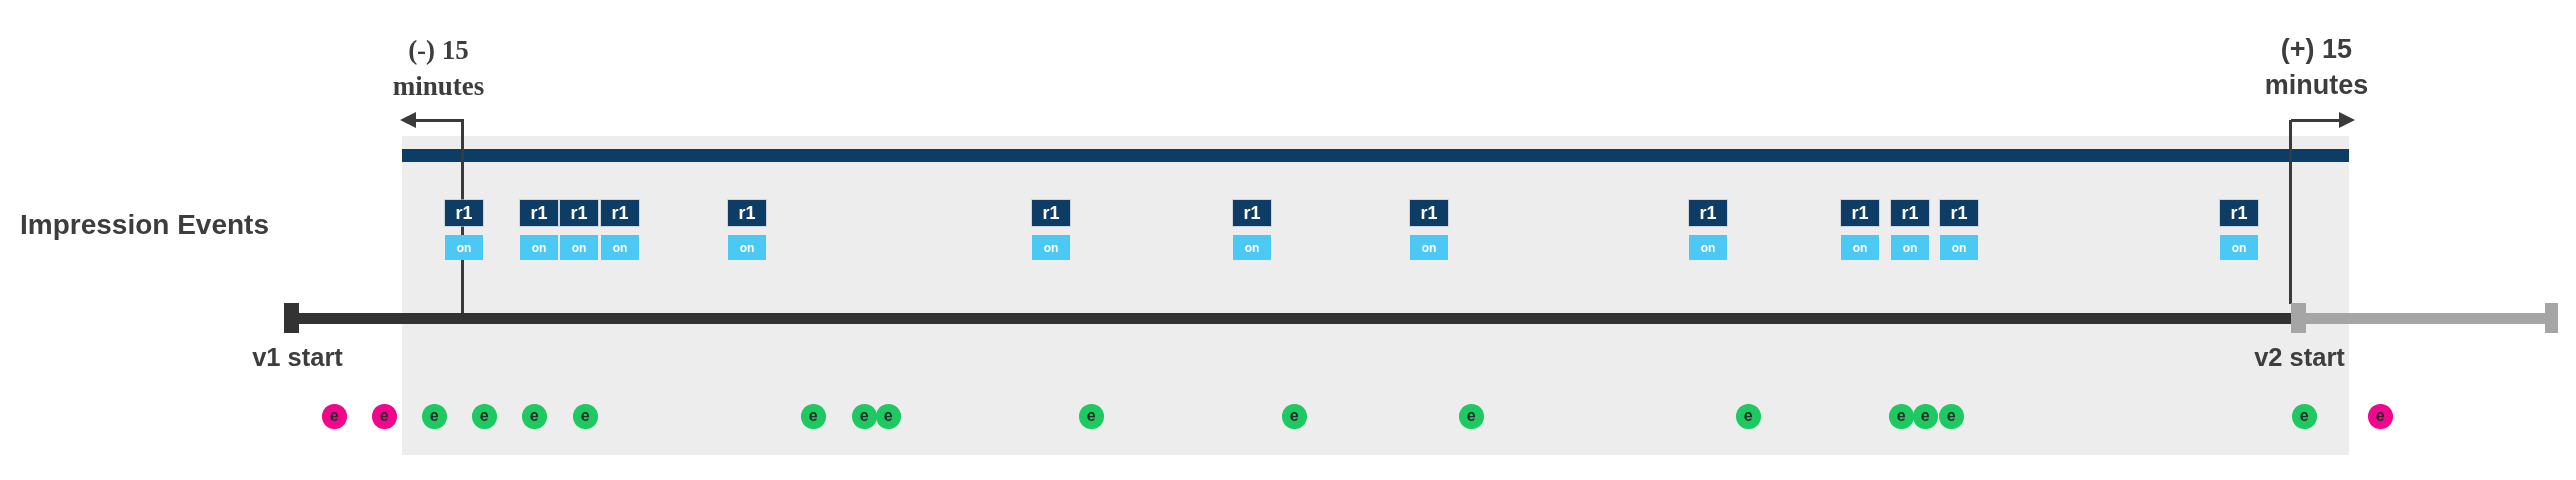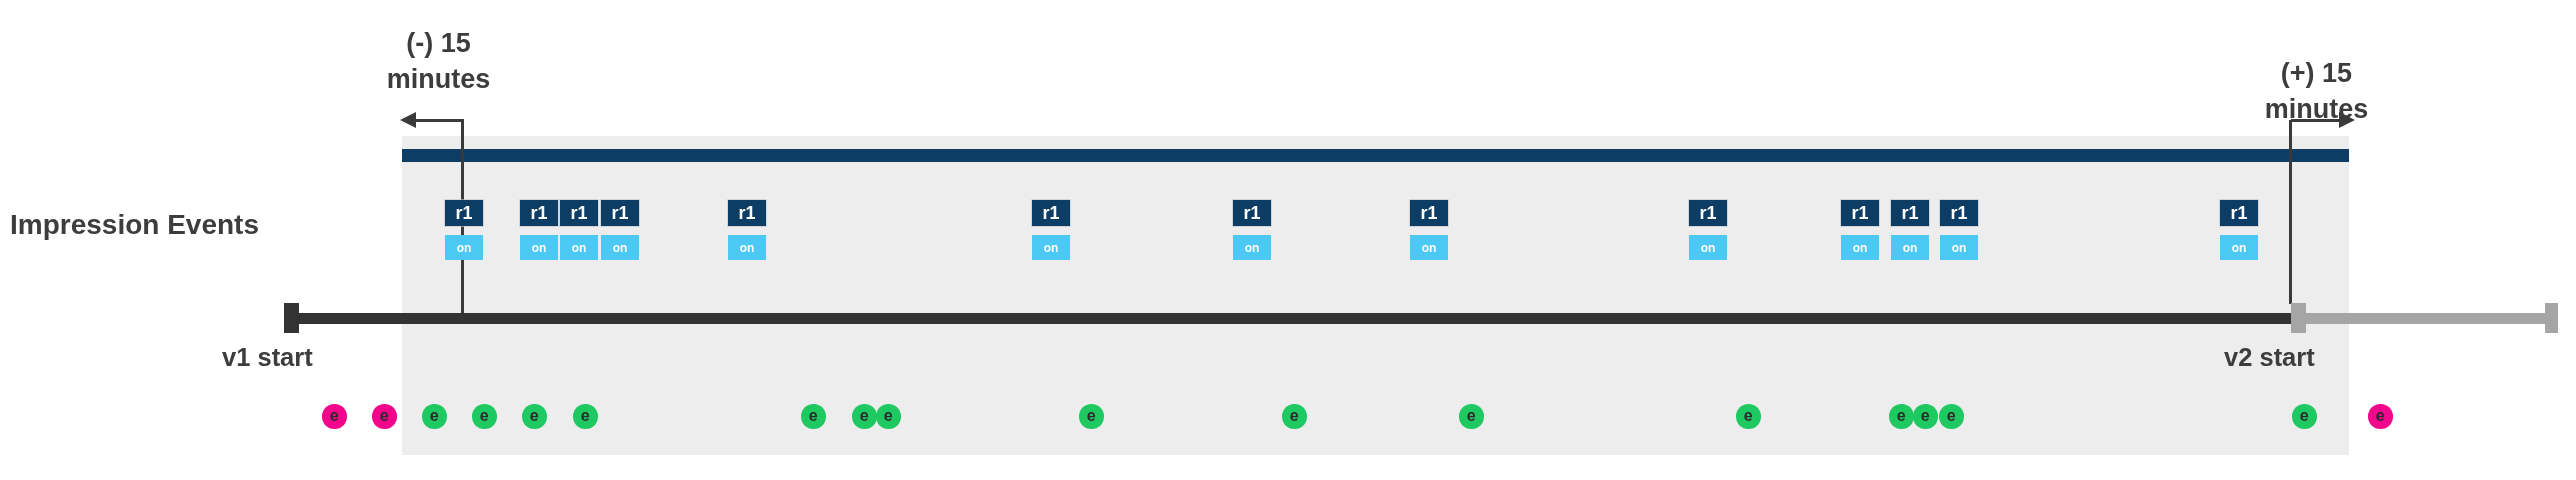--- a/index.html
+++ b/index.html
@@ -6,47 +6,47 @@
   .canvas{
     position:relative;width:2576px;height:481px;background:#ffffff;overflow:hidden;
     font-family:"Liberation Sans",sans-serif;color:var(--text-dark,#3d3d3d);
   }
   
   .window{position:absolute;left:402px;top:136px;width:1947px;height:319px;background:var(--window-gray,#ededed);z-index:0;}
   .navy-bar{position:absolute;left:402px;top:149px;width:1947px;height:13.2px;background:var(--navy,#0d3c64);z-index:1;}
 
   
   .minute-label{position:absolute;width:151px;text-align:center;font-size:27px;line-height:36px;font-weight:600;z-index:2;}
-  .minute-label.left{left:363px;top:25px;}
-  .minute-label.right{left:2241px;top:31px;margin-top:24px;}
+  .minute-label.left{left:363px;top:32px;font-family:Liberation Serif, serif;}
+  .minute-label.right{left:2241px;top:31px;}
 
   
   .hline{position:absolute;height:2.8px;background:#3a3a3a;top:119px;z-index:1;}
   .hline.left{left:415px;width:49px;}
   .hline.right{left:2291px;width:50px;}
   .vline{position:absolute;width:2.8px;background:#3a3a3a;z-index:1;}
   .vline.left{left:461px;top:120px;height:193px;}
   .vline.right{left:2289px;top:120px;height:184px;}
   .arrowhead{position:absolute;width:0;height:0;border-top:8.5px solid transparent;border-bottom:8.5px solid transparent;top:112px;z-index:2;}
   .arrowhead.left{left:400px;border-right:16px solid #3a3a3a;}
   .arrowhead.right{left:2339px;border-left:16px solid #3a3a3a;}
 
   
-  .row-label{position:absolute;left:0;width:269px;text-align:center;font-size:28px;font-weight:600;z-index:2;}
+  .row-label{position:absolute;left:0;width:269px;text-align:right;font-size:28px;font-weight:600;z-index:2;}
   .row-label.impressions{top:209px;}
   .row-label.external{top:400px;}
 
   
   .bar-dark{position:absolute;left:285px;top:313px;width:2006px;height:11.3px;background:var(--timeline-dark,#333333);z-index:2;}
   .bar-gray{position:absolute;left:2298px;top:313px;width:251px;height:11.3px;background:var(--timeline-gray,#a5a5a5);z-index:2;}
   .cap{position:absolute;top:303px;width:15px;height:30px;z-index:3;}
   .cap.v1{left:284px;background:var(--timeline-dark,#333333);}
   .cap.v2{left:2291px;background:var(--timeline-gray,#a5a5a5);}
   .cap.end{left:2545px;width:13.2px;background:var(--timeline-gray,#a5a5a5);}
-  .start-label{position:absolute;width:151px;font-size:25.5px;font-weight:600;z-index:3;}
+  .start-label{position:absolute;width:151px;text-align:center;font-size:25.5px;font-weight:600;z-index:3;}
   .start-label.v1{left:222px;top:343px;}
   .start-label.v2{left:2224px;top:343px;}
 
   
   .imp-cluster{position:absolute;top:200px;width:38px;display:flex;flex-direction:column;gap:8.5px;z-index:2;}
   .imp-r1{height:26.4px;background:var(--navy,#0d3c64);color:#ffffff;display:flex;align-items:center;justify-content:center;
           font-size:18px;font-weight:600;box-shadow:0 0 0 0.9px rgba(190,200,210,0.7);}
   .imp-on{height:25.5px;background:var(--light-blue,#4cc8f5);color:#ffffff;display:flex;align-items:center;justify-content:center;
           font-size:12px;font-weight:600;}
 

